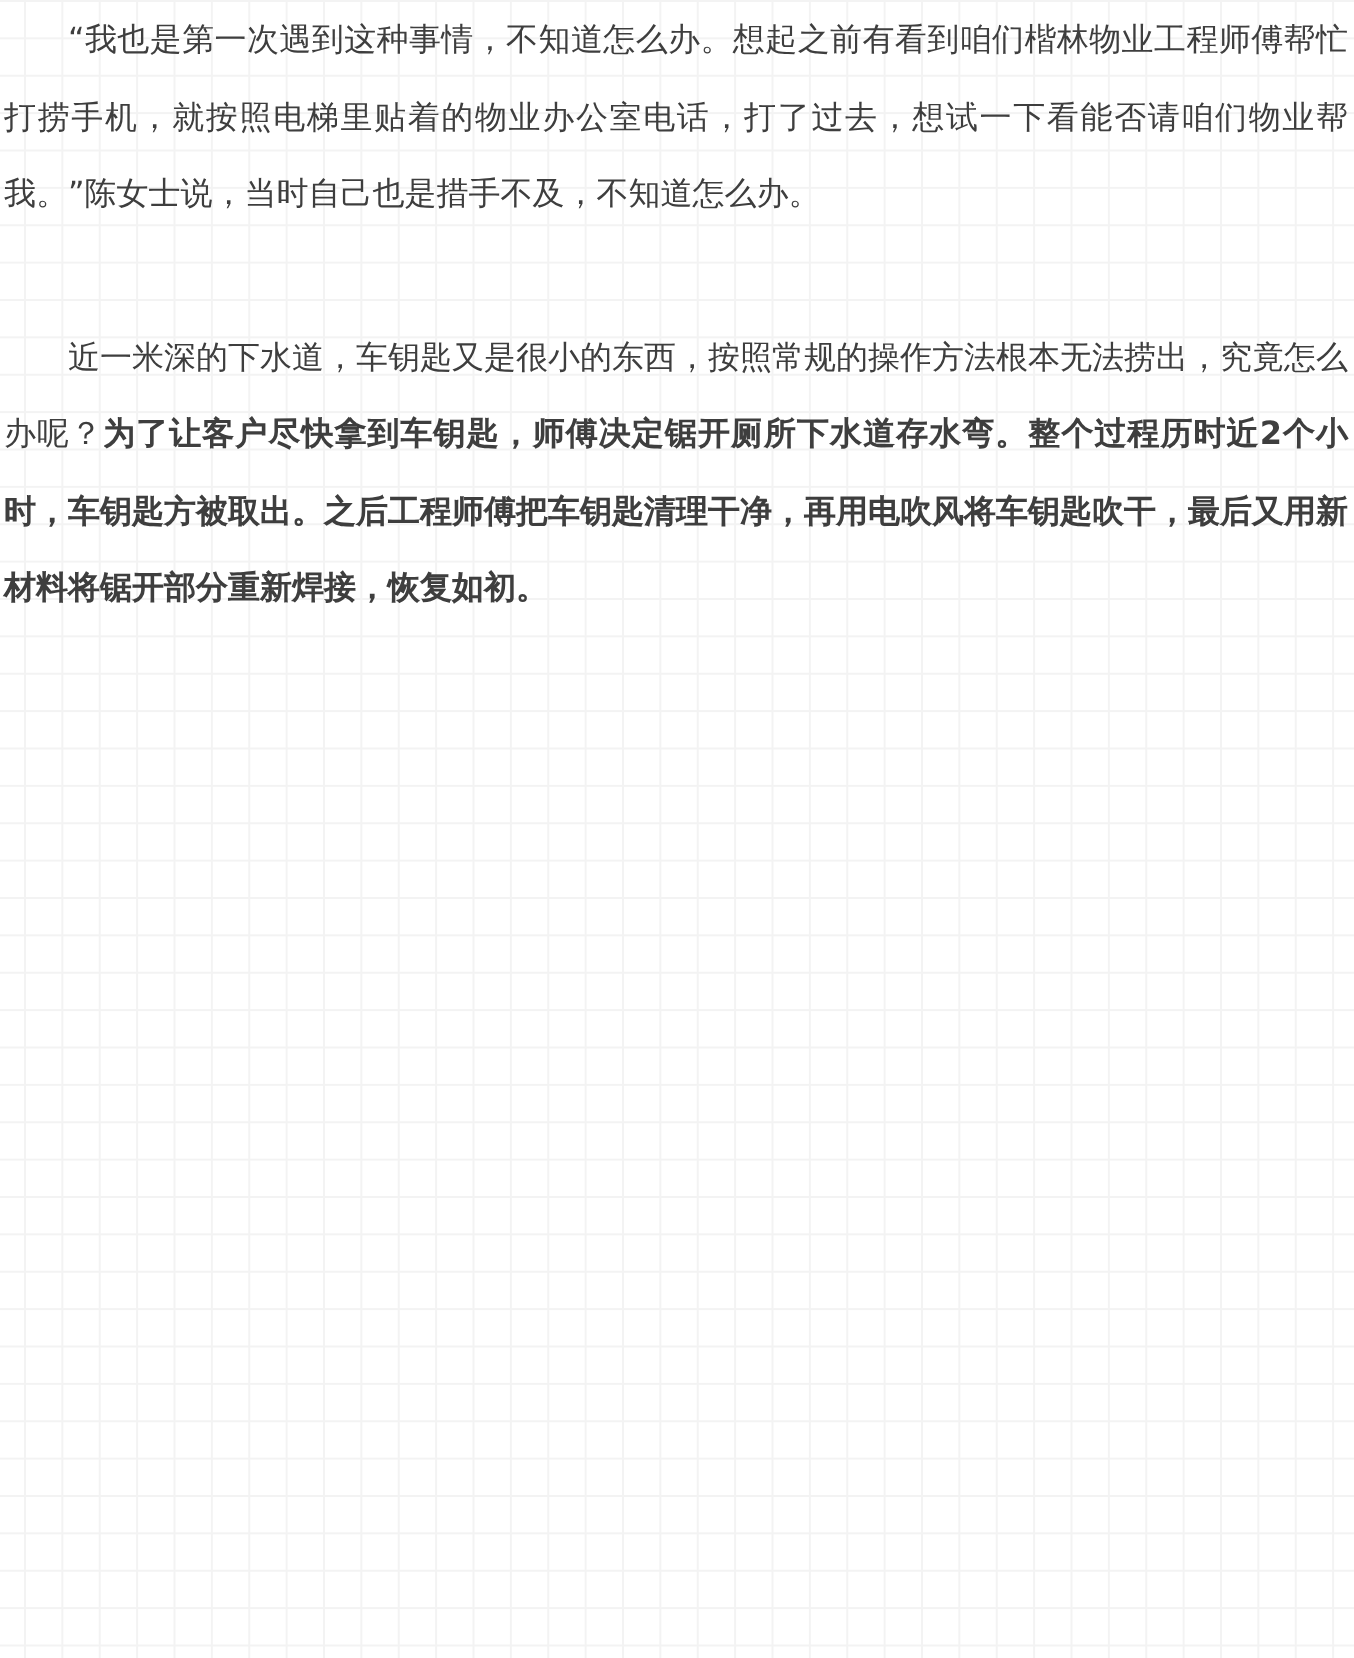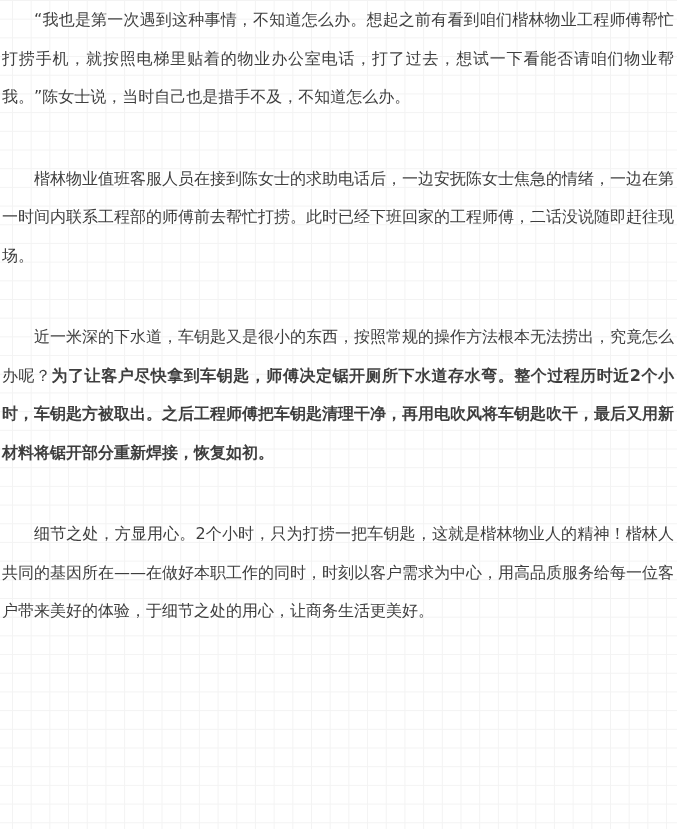--- a/index.html
+++ b/index.html
@@ -34,16 +34,14 @@
   }
   .para:last-child { margin-bottom: 0; }
   .seg { font-weight: 400; }
   .seg.bold { font-weight: 700; }
 </style>
 </head>
 <body>
 
 <main class="article">
     <p class="para"><span class="seg">“我也是第一次遇到这种事情，不知道怎么办。想起之前有看到咱们楷林物业工程师傅帮忙打捞手机，就按照电梯里贴着的物业办公室电话，打了过去，想试一下看能否请咱们物业帮我。”陈女士说，当时自己也是措手不及，不知道怎么办。</span></p>
-    <p class="para"><span class="seg">楷林物业值班客服人员在接到陈女士的求助电话后，一边安抚陈女士焦急的情绪，一边在第一时间内联系工程部的师傅前去帮忙打捞。此时已经下班回家的工程师傅，二话没说随即赶往现场。</span></p>
     <p class="para"><span class="seg">近一米深的下水道，车钥匙又是很小的东西，按照常规的操作方法根本无法捞出，究竟怎么办呢？</span><span class="seg bold">为了让客户尽快拿到车钥匙，师傅决定锯开厕所下水道存水弯。整个过程历时近2个小时，车钥匙方被取出。之后工程师傅把车钥匙清理干净，再用电吹风将车钥匙吹干，最后又用新材料将锯开部分重新焊接，恢复如初。</span></p>
-    <p class="para"><span class="seg">细节之处，方显用心。2个小时，只为打捞一把车钥匙，这就是楷林物业人的精神！楷林人共同的基因所在——在做好本职工作的同时，时刻以客户需求为中心，用高品质服务给每一位客户带来美好的体验，于细节之处的用心，让商务生活更美好。</span></p>
   </main>
 
 </body></html>

